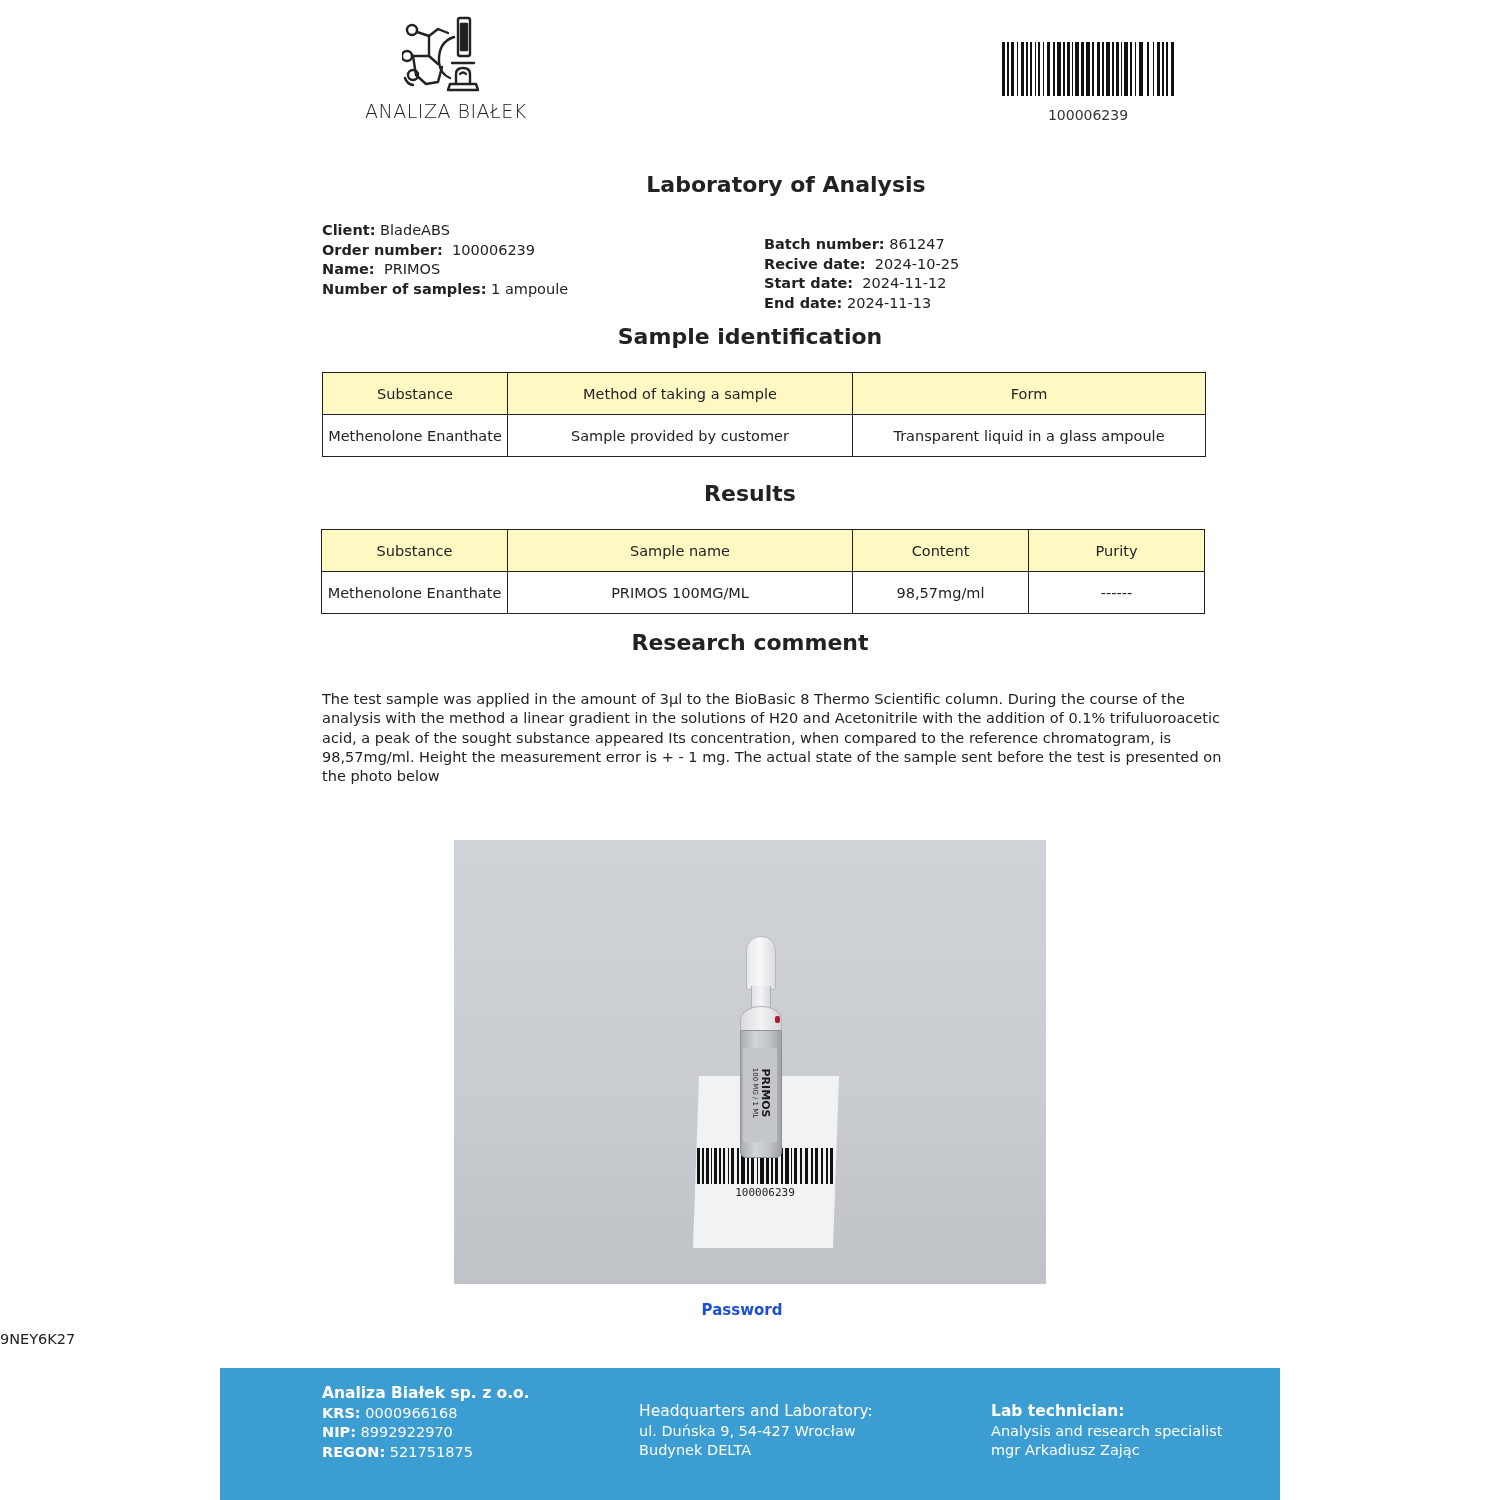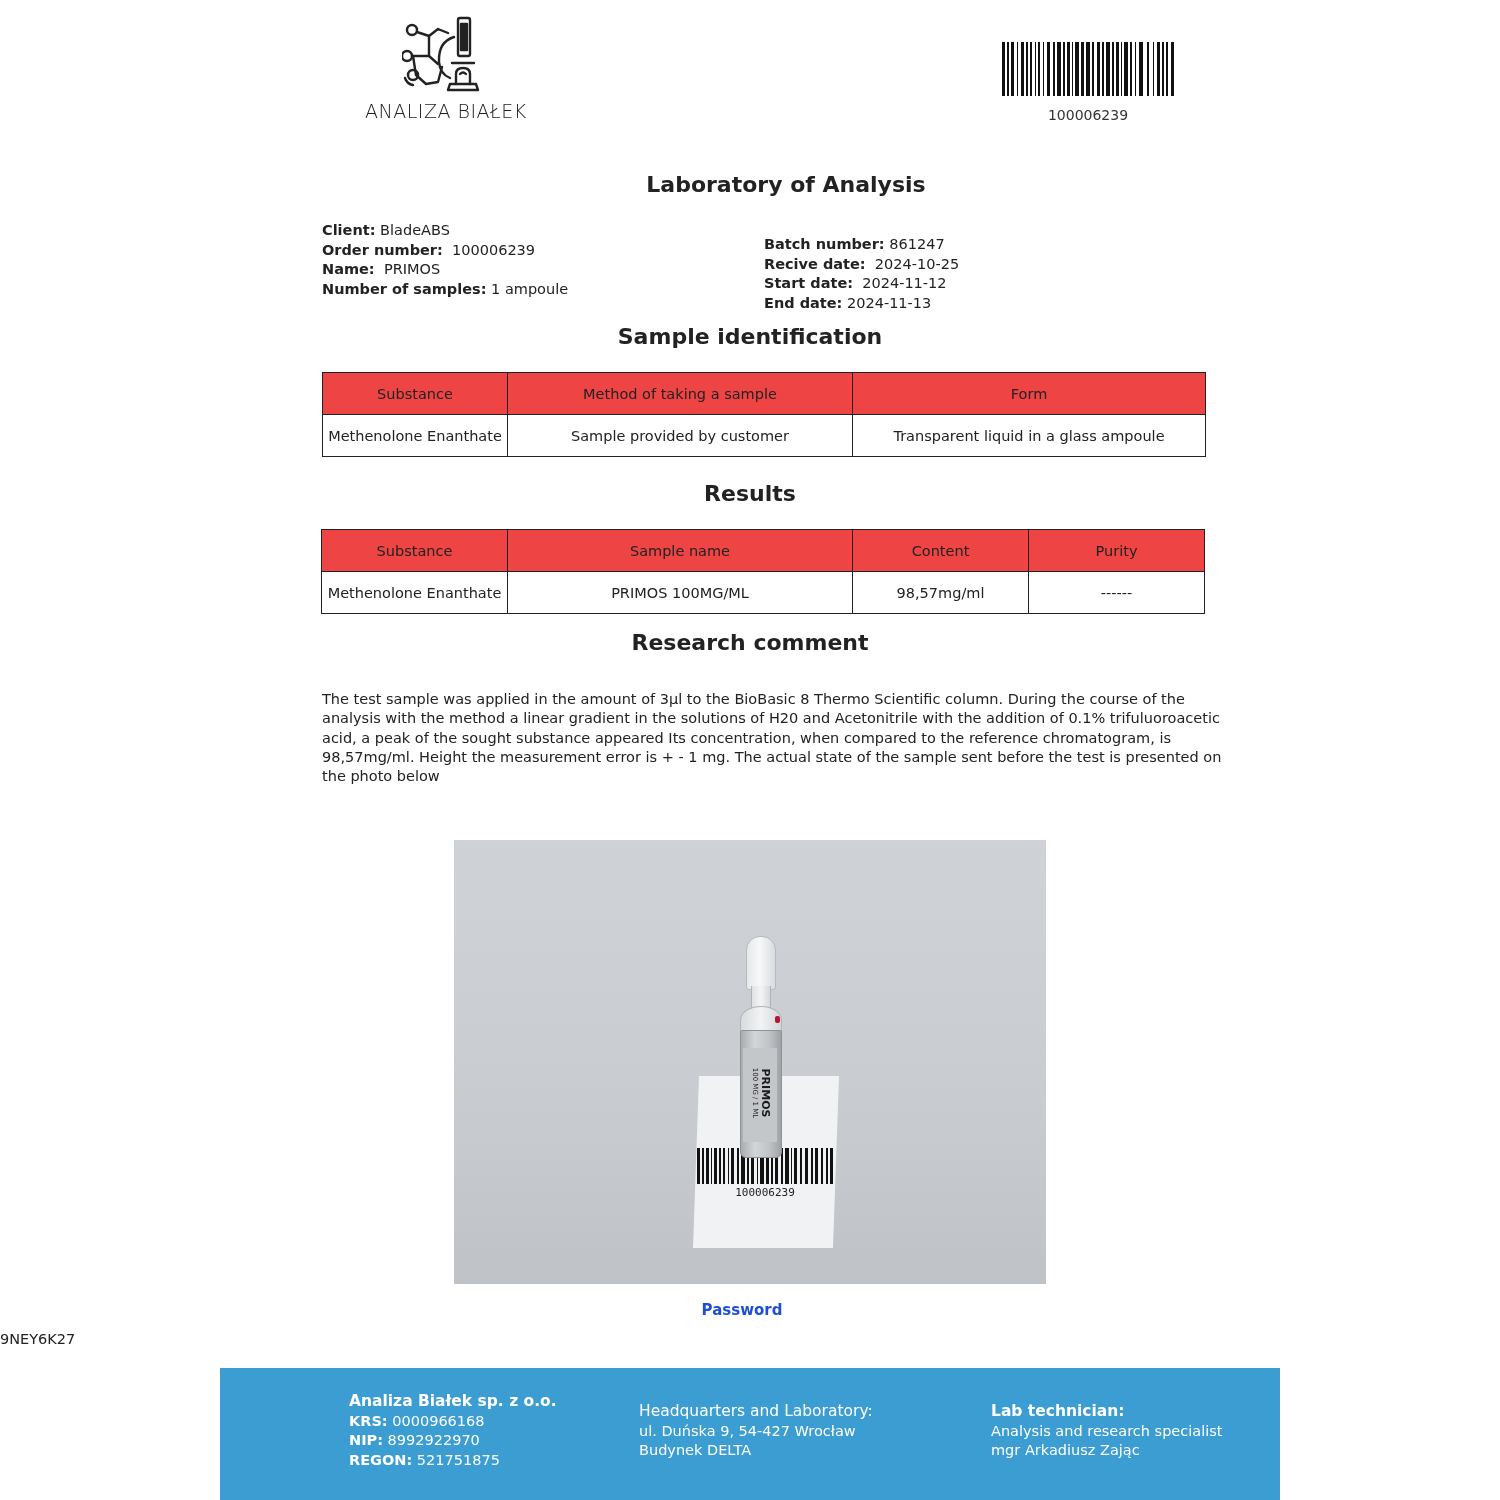--- a/index.html
+++ b/index.html
@@ -9,21 +9,21 @@
   .logo { left:320px; top:12px; width:200px;margin-left:40px; }
   .logo svg { display:block; margin-left:42px; }
   .logo-text { font-family:"DejaVu Sans", sans-serif; font-size:19px; letter-spacing:0.5px; color:#222; margin-top:4px; margin-left:5px; font-weight:300; }
   .barcode { left:1002px; top:42px; width:172px; height:54px; }
   .barcode-num { left:1002px; top:107px; width:172px; text-align:center; font-size:14px; color:#333; }
   .title { left:0; width:1500px; text-align:center; font-weight:bold; color:#222; }
   .info { font-size:14.5px; line-height:19.5px; }
   .info b { font-weight:bold; }
   table { border-collapse:collapse; position:absolute; font-size:14.5px; }
   td, th { border:1.5px solid #222; text-align:center; font-weight:normal; padding:0 4px; }
-  th { background:#ef4444; }
+  th { background:#fef9c3; }
   .comment { left:322px; top:690px; width:900px; font-size:14.5px; line-height:19.3px; color:#222; }
   .photo { left:454px; top:840px; width:592px; height:444px; background:linear-gradient(180deg,#cfd2d6 0%,#c9ccd0 55%,#bfc2c6 100%); overflow:hidden; }
   .footer { left:220px; top:1368px; width:1060px; height:132px; background:#3b9dd2; color:#ffffff; font-size:14.5px; line-height:19.5px; }
   .footer b { font-weight:bold; }
 </style>
 </head>
 <body>
 
 <div class="abs logo">
   <svg width="92" height="84" viewBox="0 0 92 84">
@@ -192,21 +192,21 @@
       <div style="font-size:11px;font-weight:bold;">PRIMOS</div>
       <div style="font-size:7px;">100 MG / 1 ML</div>
     </div>
   </div>
 </div>
 
 <div class="abs" style="left:0;top:1301px;width:1484px;text-align:center;font-size:15px;font-weight:bold;color:#1d4ed8;">Password</div>
 <div class="abs" style="left:0;top:1331px;width:1500px;font-size:14.5px;color:#222;">9NEY6K27</div>
 
 <div class="abs footer">
-  <div class="abs" style="left:102px;top:24px;margin-left:27px;">
+  <div class="abs" style="left:102px;top:16px;">
     <div style="font-weight:bold;font-size:15.5px;">Analiza Białek sp. z o.o.</div>
     <div><b>KRS:</b> <span>0000966168</span></div>
     <div><b>NIP:</b> <span>8992922970</span></div>
     <div><b>REGON:</b> <span>521751875</span></div>
   </div>
   <div class="abs" style="left:419px;top:34px;">
     <div style="font-weight:normal;font-size:15.5px;">Headquarters and Laboratory:</div>
     <div>ul. Duńska 9, 54-427 Wrocław</div>
     <div>Budynek DELTA</div>
   </div>

